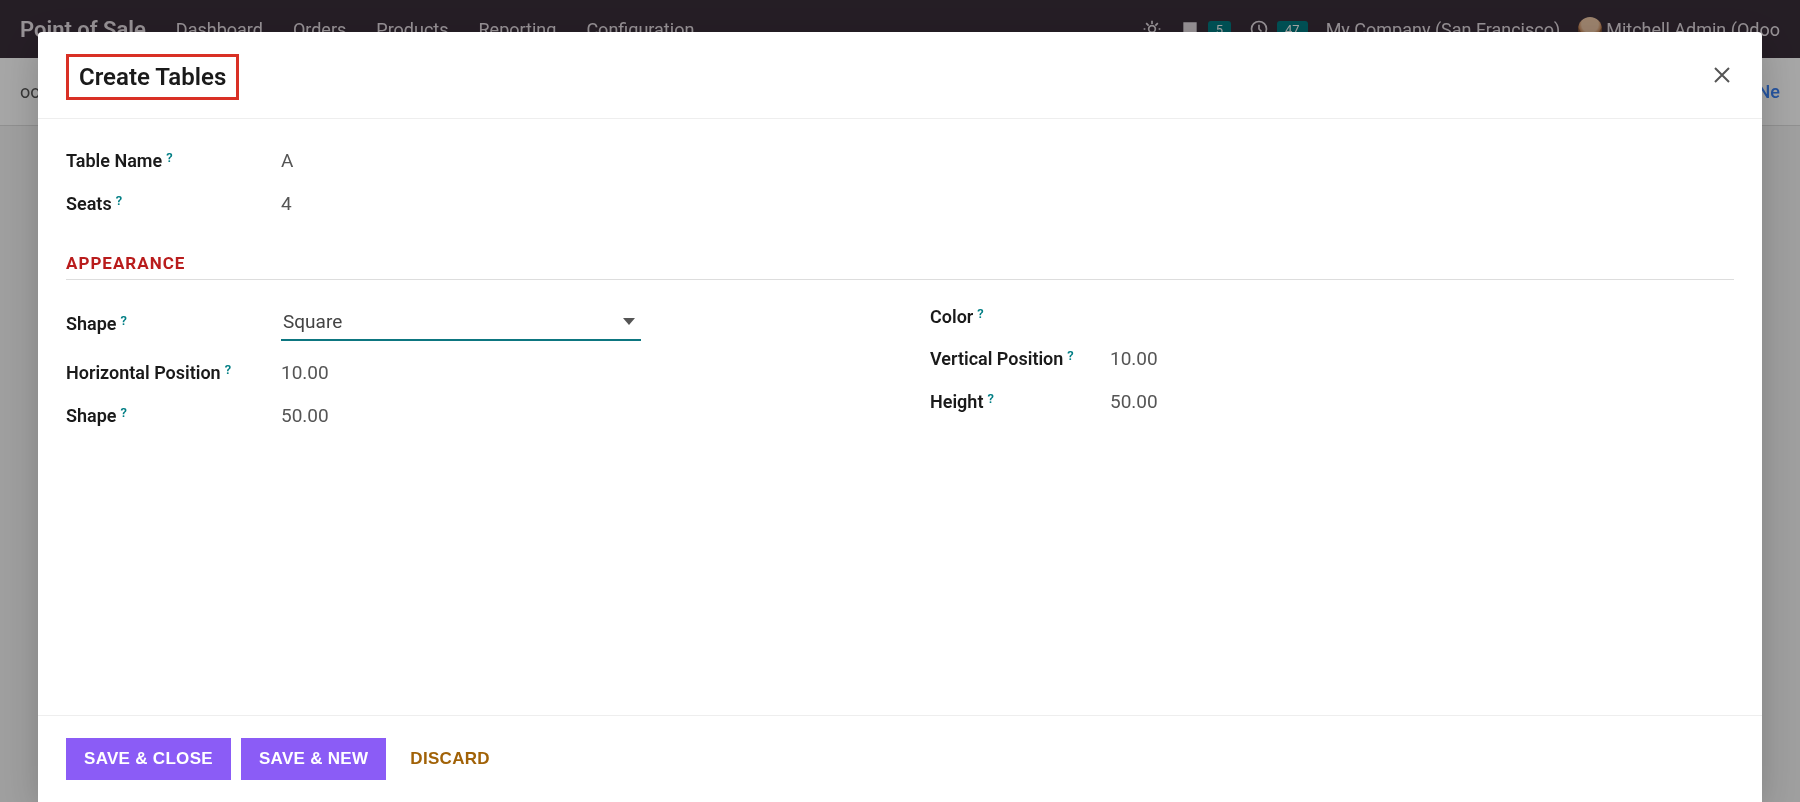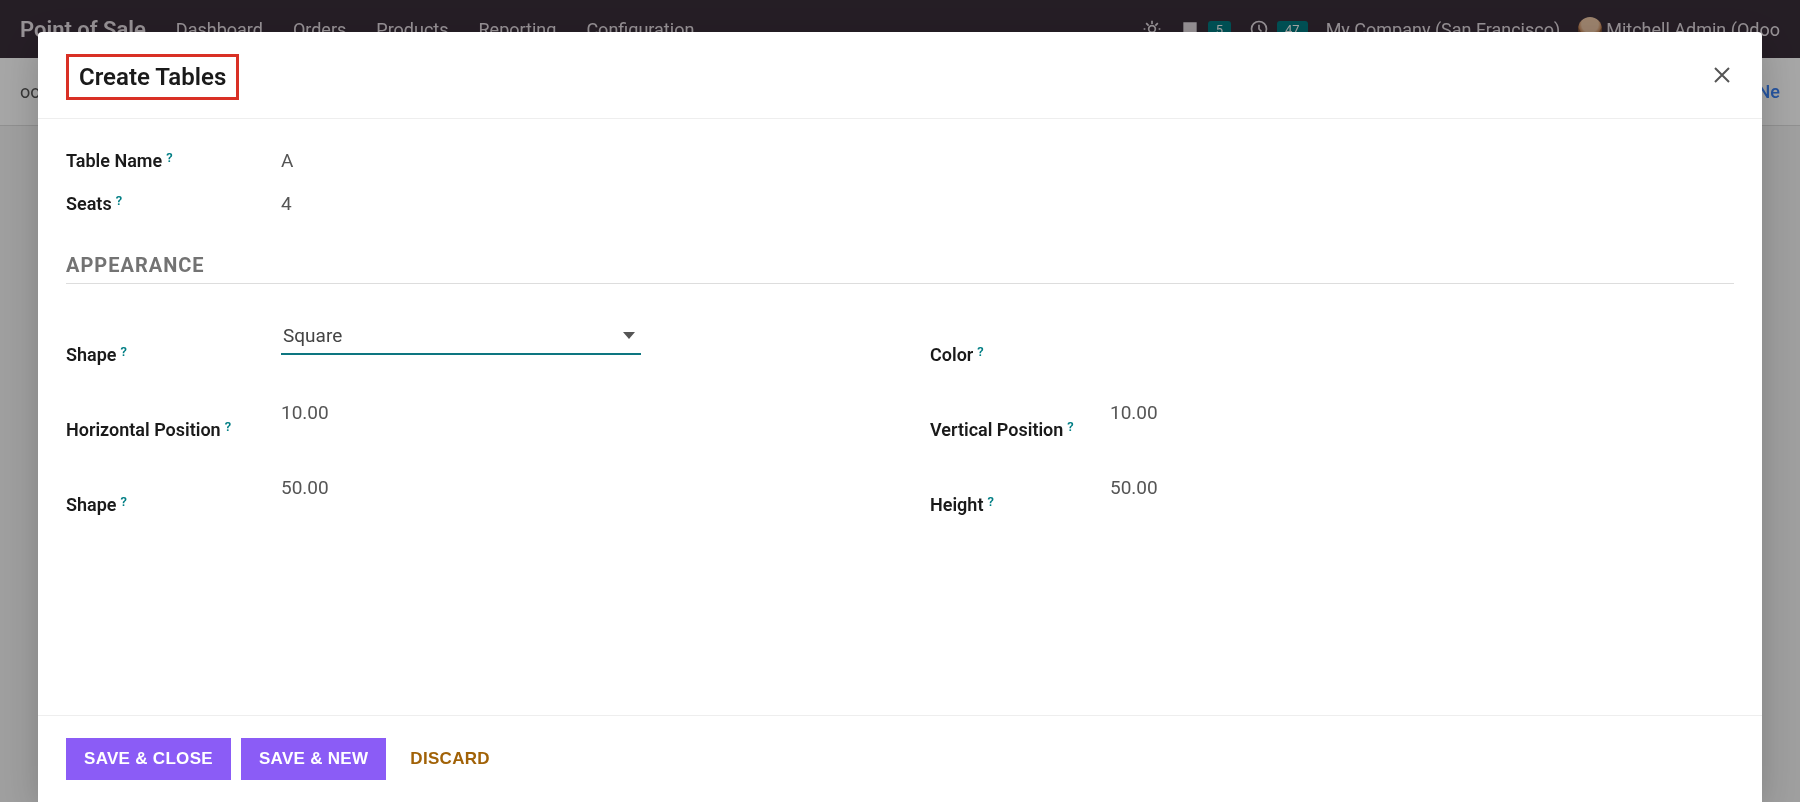--- a/index.html
+++ b/index.html
@@ -70,28 +70,28 @@
 
   .field-row { display: flex; align-items: center; margin-bottom: 20px; }
   .field-label {
     width: 215px; font-size: 18px; font-weight: 600; color: #1a1a1a;
     display: inline-flex; align-items: flex-start; gap: 2px;
   }
   .help-q { color: #017e84; font-size: 13px; font-weight: 600; vertical-align: super; margin-left: 2px; }
   .field-value { font-size: 19px; color: #555; }
 
   .section-title {
-    font-size: 20px; font-weight: 700; letter-spacing: 1px; color: #737373;
+    font-size: 17px; font-weight: 700; letter-spacing: 1px; color: #b91c1c;
     margin: 38px 0 6px 0;
   }
   .section-rule { border: none; border-top: 1px solid #ddd; margin-bottom: 26px; }
 
   .two-col { display: flex; gap: 60px; }
   .col { flex: 1; }
-  .col .field-row .field-label { width: 215px; margin-top: 34px; }
+  .col .field-row .field-label { width: 215px; }
   .col.right .field-row .field-label { width: 180px; }
 
   .select-box {
     width: 360px; display: flex; align-items: center; justify-content: space-between;
     border-bottom: 2px solid #0d7680; padding: 4px 6px 6px 2px; cursor: pointer;
   }
   .select-box .sel-text { font-size: 19px; color: #444; }
   .caret-down {
     width: 0; height: 0; border-left: 6px solid transparent; border-right: 6px solid transparent;
     border-top: 7px solid #555;

